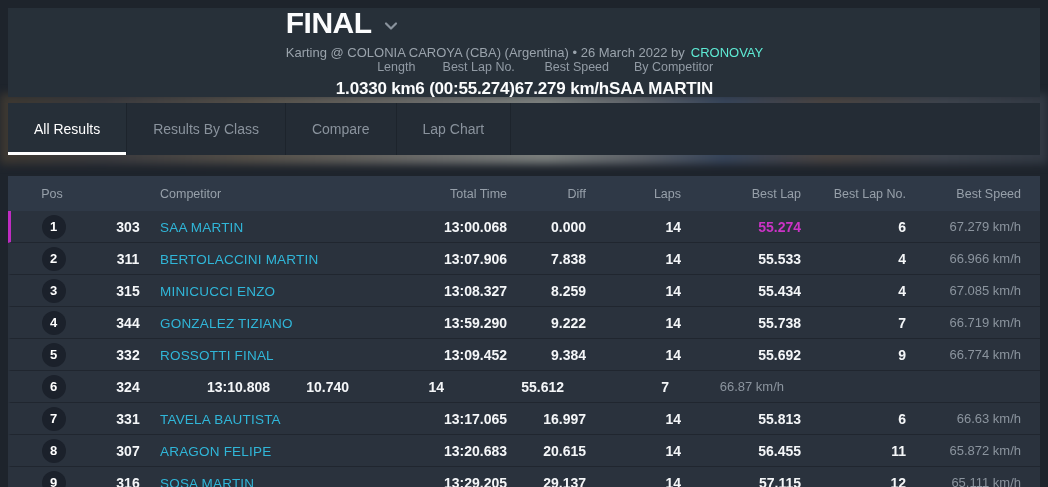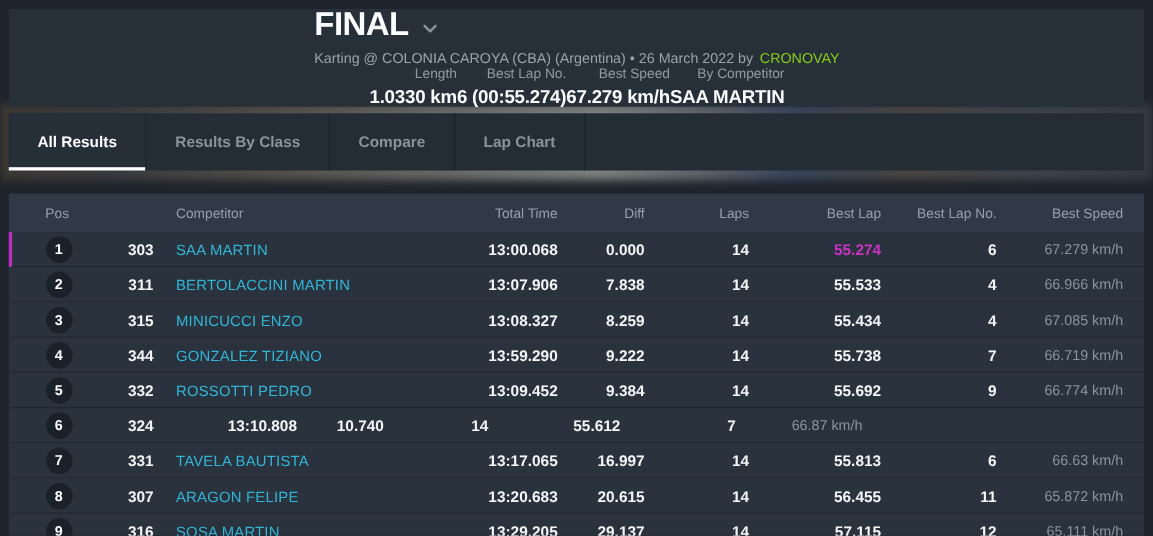--- a/index.html
+++ b/index.html
@@ -23,34 +23,34 @@
     background:#273039; height:89px; width:1032px;
     display:flex; align-items:center; justify-content:space-between;
     padding:0 19px 0 20px;
     flex-direction:column;
   }
   .title-row { display:flex; align-items:center; gap:10px; }
   .event-title { font-size:30px; font-weight:800; letter-spacing:-0.5px; color:#fbfcfd; line-height:1; }
   .chevron-btn { width:18px; height:18px; display:inline-block; cursor:pointer; margin-top:6px; }
   .chevron-btn svg { display:block; }
   .subtitle { margin-top:7px; font-size:13px; color:#9aa3ac; }
-  .org-link { color:#84cc16; text-decoration:none; margin-left:6px; cursor:pointer; }
+  .org-link { color:#5eead4; text-decoration:none; margin-left:6px; cursor:pointer; }
   .stats { display:flex; align-items:center; }
   .stat { text-align:right; }
   .stat .label { font-size:12.5px; color:#929ba5; margin-bottom:5px; }
   .stat .value { font-size:17px; font-weight:bold; color:#fbfcfd; letter-spacing:-0.2px; }
 
   
   .tabbar {
     margin-top:6px; height:52px; width:1032px;
     background:#242c35; display:flex; align-items:stretch;
   }
   .tab {
     display:flex; align-items:center; justify-content:center;
-    padding:13px 26px; font-size:14px; font-weight:bold; color:#8a939d;
+    padding:13px 26px; font-size:14px; font-weight:normal; color:#8a939d;
     border-right:1px solid #1d242c; position:relative; cursor:pointer;
     white-space:nowrap;
   }
   .tab.active { color:#ffffff; background:#262f38; }
   .tab.active::after {
     content:""; position:absolute; left:0; right:0; bottom:0; height:3px; background:#ffffff;
   }
 
   
   .table-card { margin-top:21px; width:1032px; }
@@ -207,21 +207,21 @@
     <div class="col-blapn">7</div>
     <div class="col-bspd speed-val">66.719 km/h</div>
   </div>
 
   <div class="trow">
     <div class="col-pos">
       <div class="pos-badge">5</div>
     </div>
     <div class="col-num">332</div>
     <div class="col-comp">
-      <span class="comp-name">ROSSOTTI PEDRO</span>
+      <span class="comp-name">ROSSOTTI FINAL</span>
     </div>
     <div class="col-total">13:09.452</div>
     <div class="col-diff">9.384</div>
     <div class="col-laps">14</div>
     <div class="col-blap best-lap-val">55.692</div>
     <div class="col-blapn">9</div>
     <div class="col-bspd speed-val">66.774 km/h</div>
   </div>
 
   <div class="trow">

